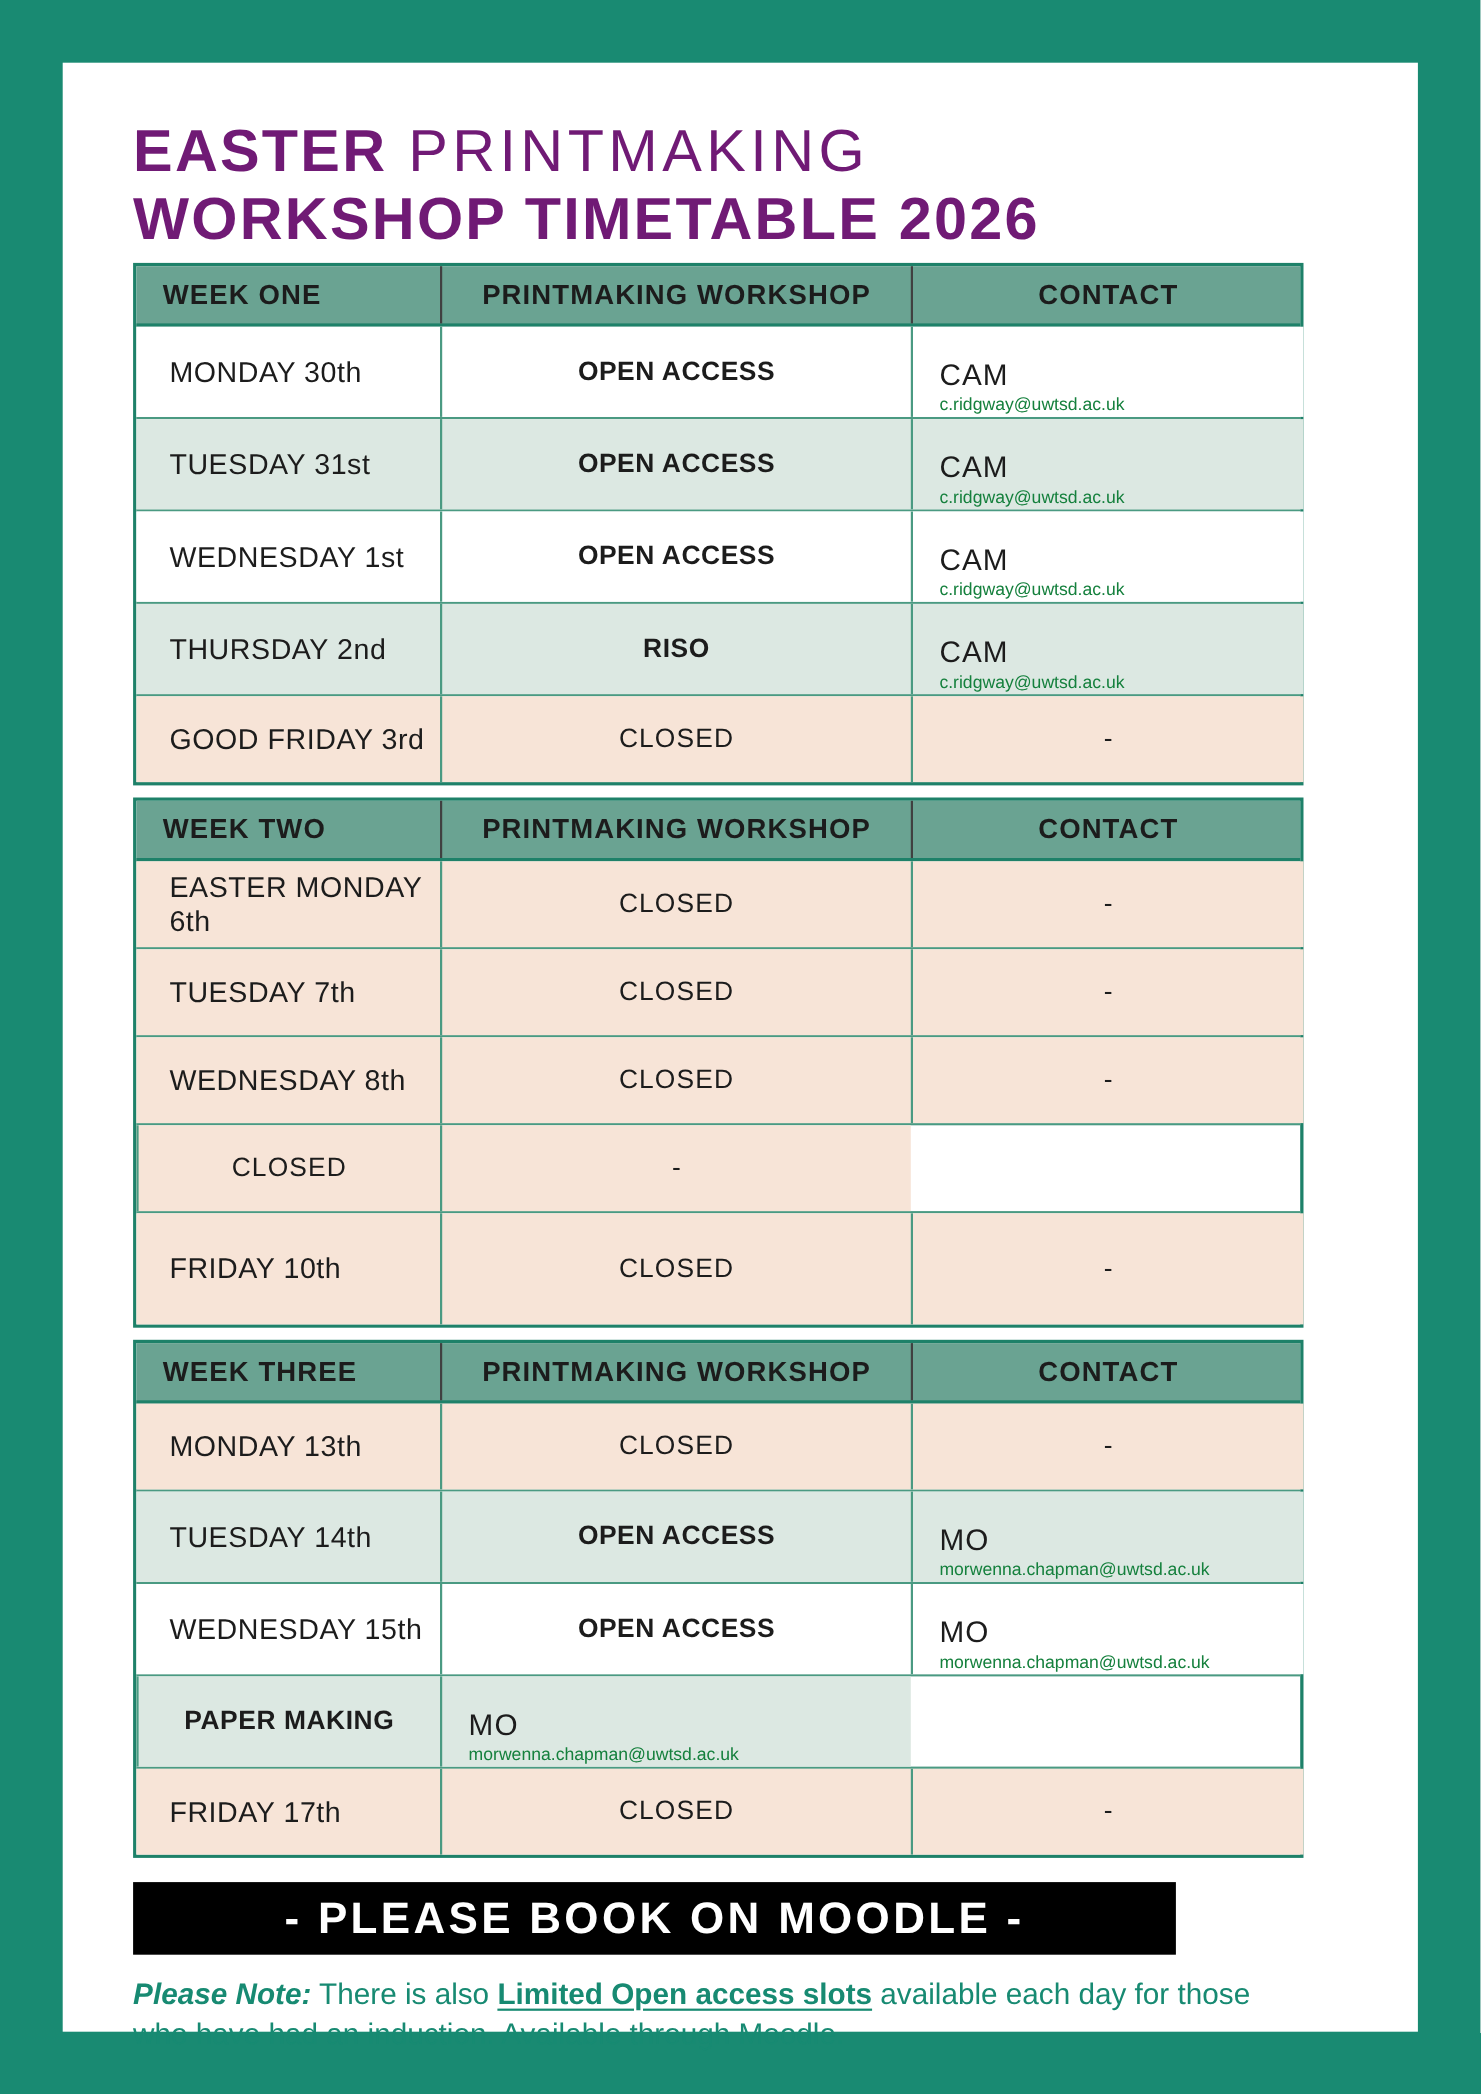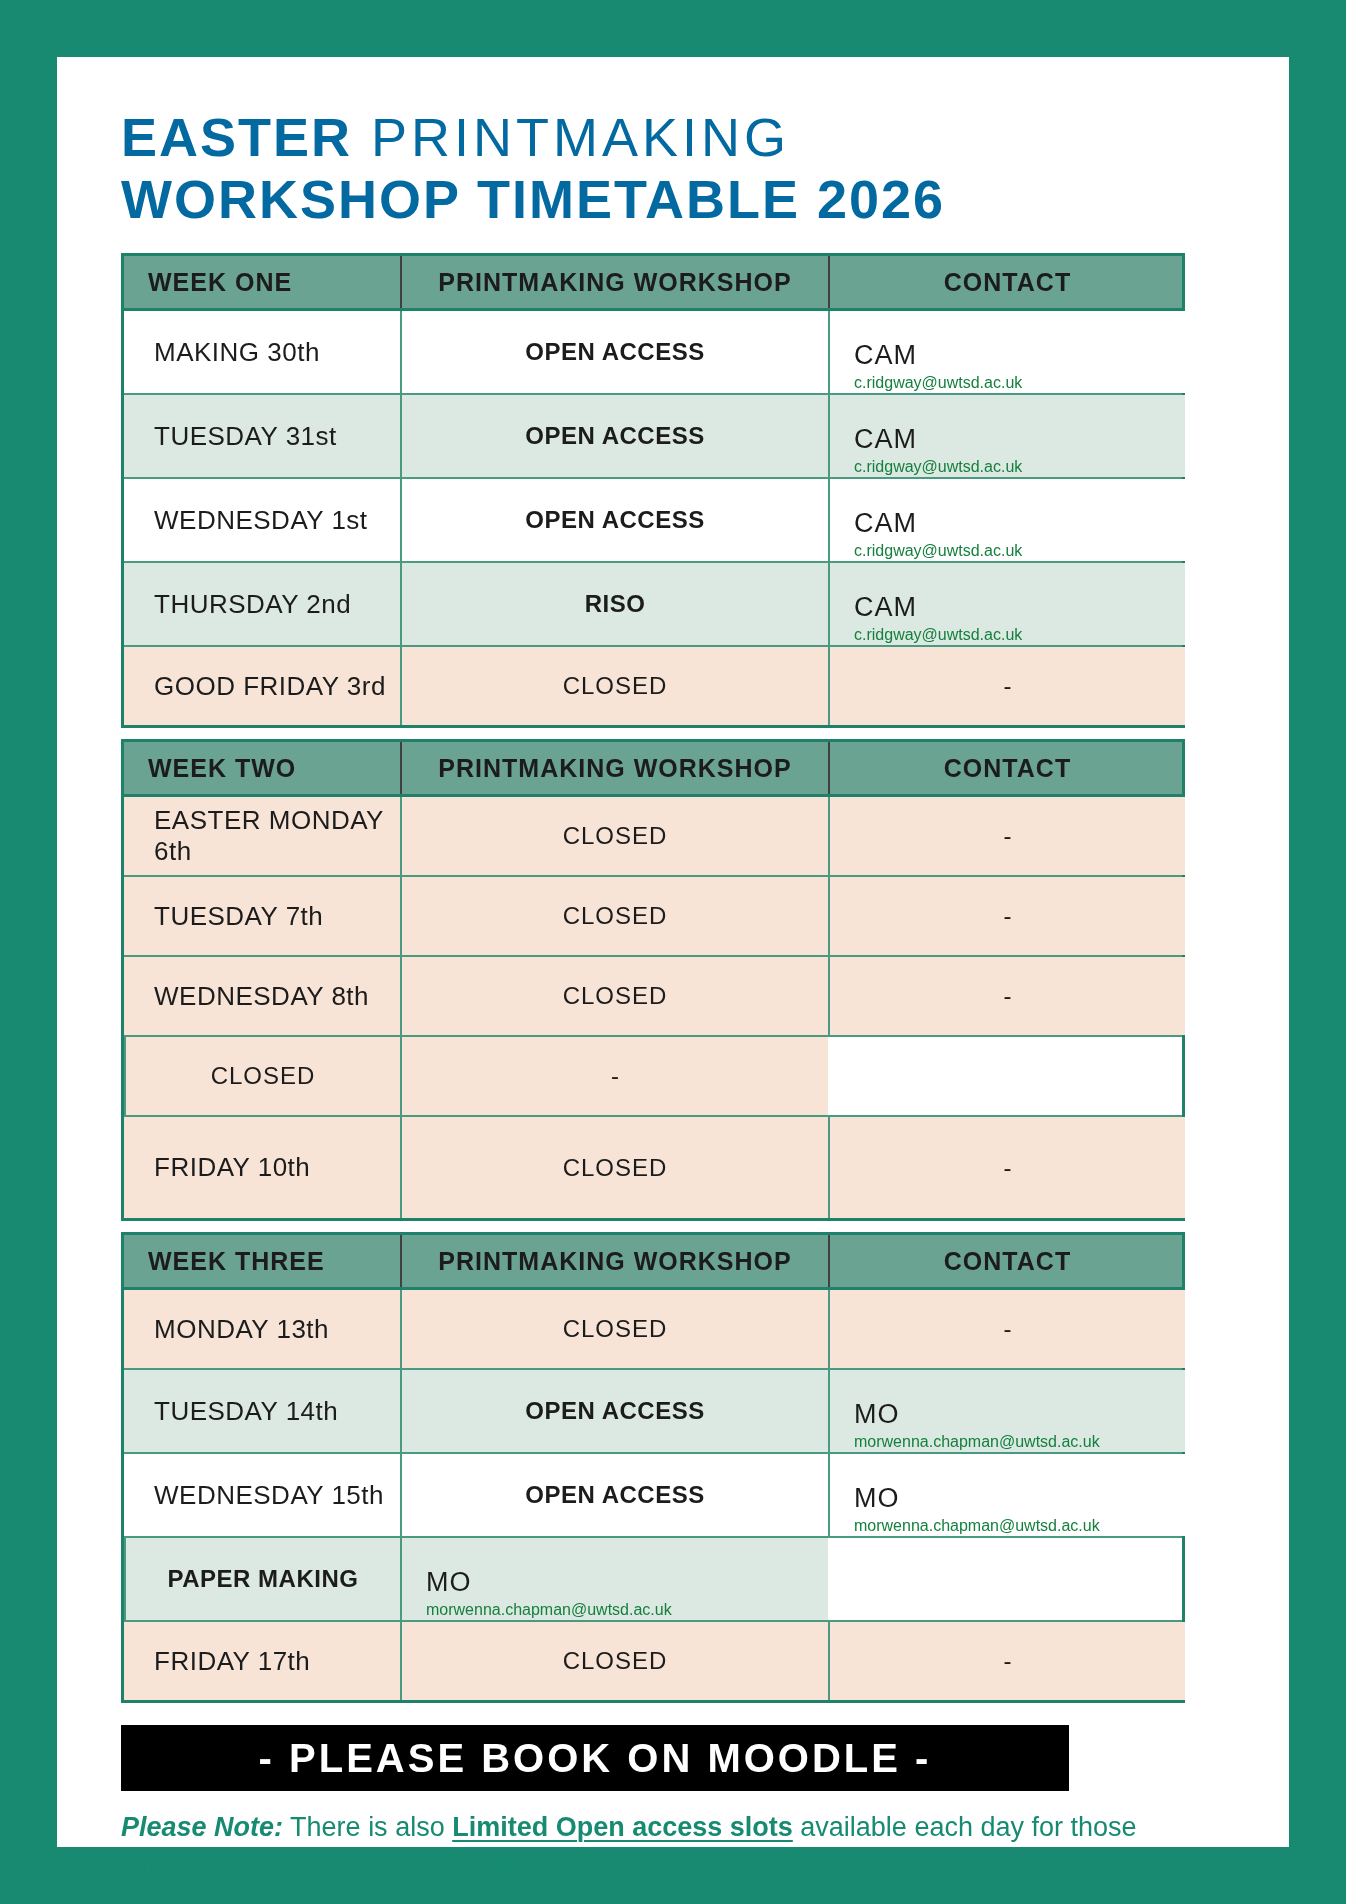--- a/index.html
+++ b/index.html
@@ -10,24 +10,24 @@
     background:#198a72;
     font-family:"Liberation Sans", sans-serif;
     overflow:hidden;
   }
   .inner {
     position:absolute; left:57px; top:57px; right:57px; bottom:57px;
     background:#ffffff;
     padding:50px 0 0 64px;
   }
   
-  .title-line { color:#0369a1; font-size:54px; line-height:60px; white-space:nowrap; }
+  .title-line { color:#701a75; font-size:54px; line-height:60px; white-space:nowrap; }
   .title-heavy { font-weight:bold; letter-spacing:2px; }
   .title-light { font-weight:normal; letter-spacing:4px; }
-  .title-line2 { margin-top:2px; margin-bottom:24px; }
+  .title-line2 { margin-top:2px; margin-bottom:10px; }
   
   .tt {
     width:1064px;
     border:3px solid #1e8169;
     margin-bottom:11px;
     background:#fff;
   }
   .tt-row { display:grid; grid-template-columns:276px 428px 357px; }
   .tt-head {
     background:#6aa392; color:#ffffff;
@@ -82,21 +82,21 @@
 
     <div id="tables">
         <div class="tt">
           <div class="tt-row tt-head">
             <div class="cell c1">WEEK ONE</div>
             <div class="cell c2">PRINTMAKING WORKSHOP</div>
             <div class="cell c3">CONTACT</div>
           </div>
           <div class="tt-body">
             <div class="tt-row">
-              <div class="cell c1 day v-white">MAKING 30th</div>
+              <div class="cell c1 day v-white">MONDAY 30th</div>
               <div class="cell c2 workshop v-white bold">OPEN ACCESS</div>
               <div class="cell c3 contact v-white">
                 <div class="cname">CAM</div>
                 <div class="cemail">c.ridgway@uwtsd.ac.uk</div>
               </div>
             </div>
             <div class="tt-row">
               <div class="cell c1 day v-green">TUESDAY 31st</div>
               <div class="cell c2 workshop v-green bold">OPEN ACCESS</div>
               <div class="cell c3 contact v-green">

